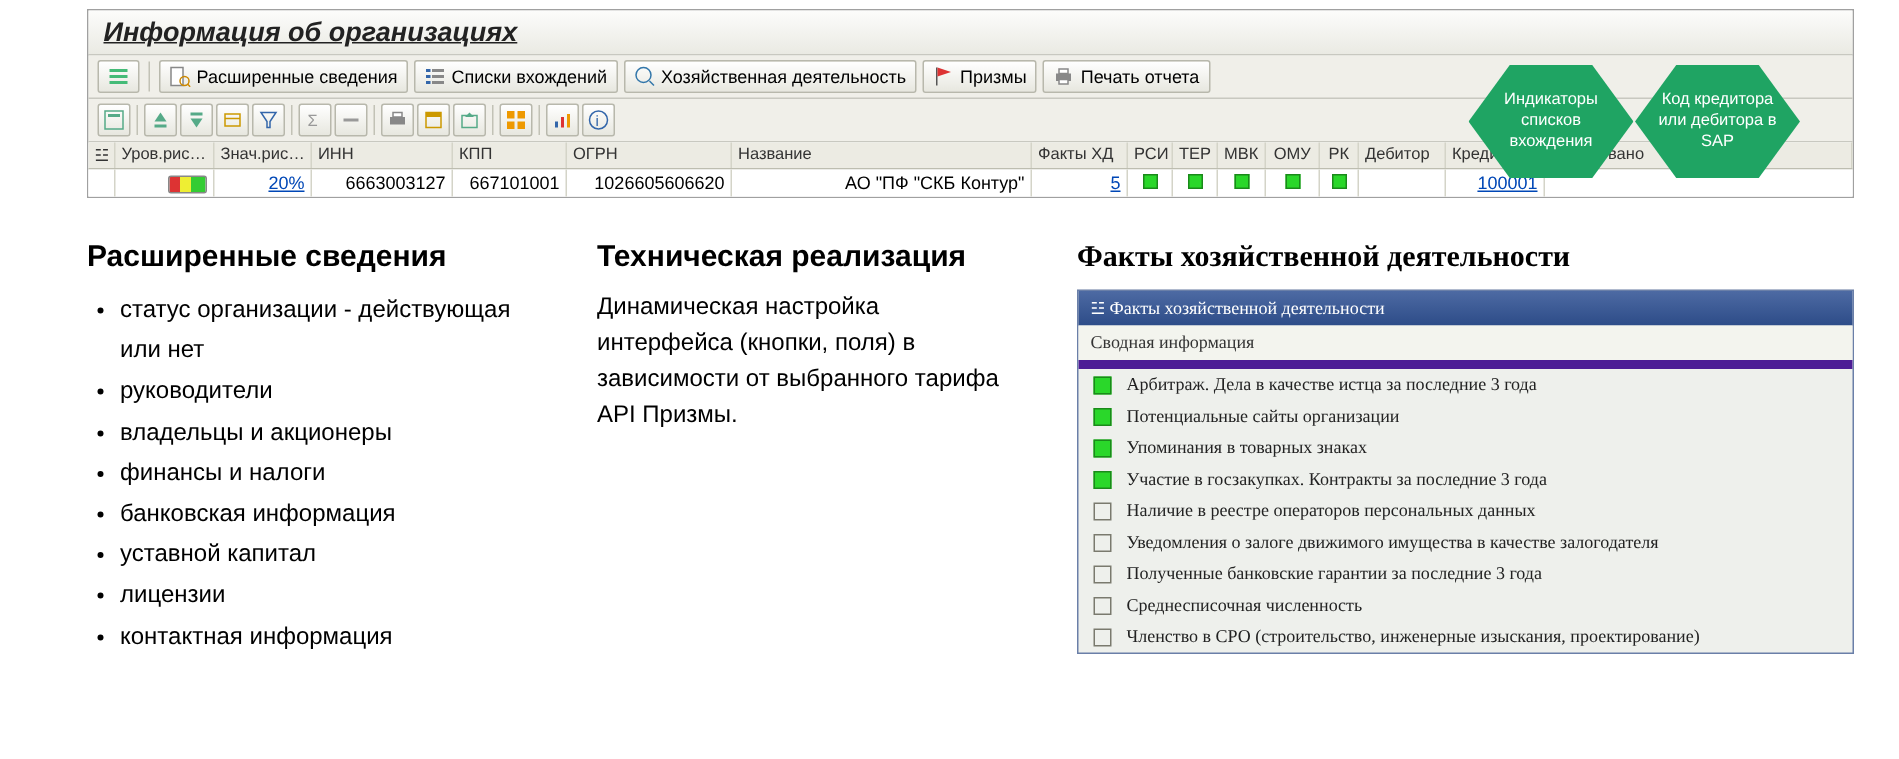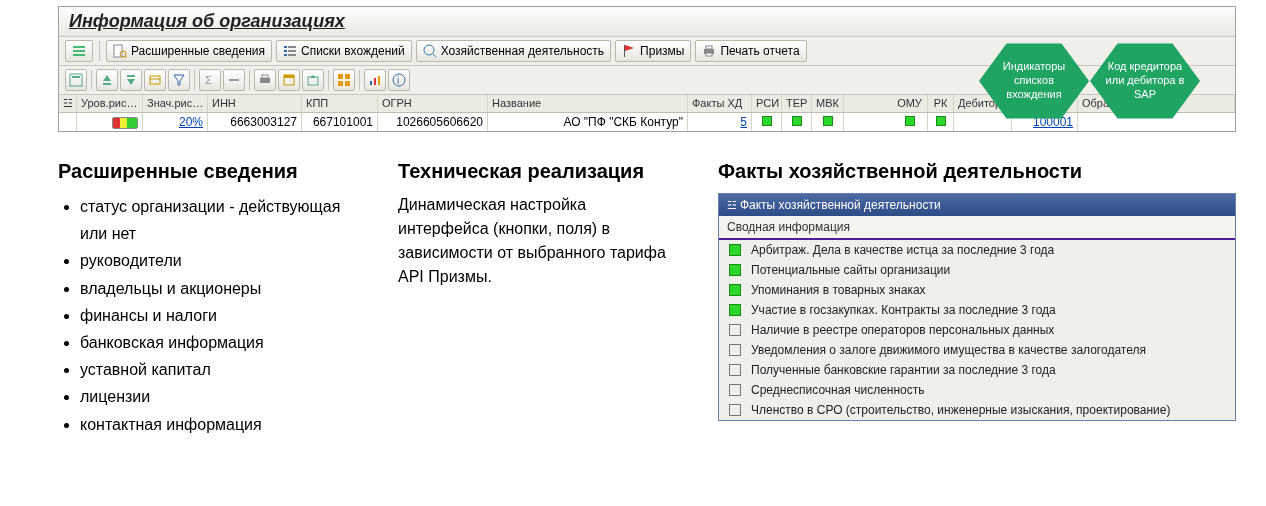--- a/index.html
+++ b/index.html
@@ -79,21 +79,21 @@
   .c1{width:66px}
   .c2{width:65px}
   .c3{width:94px}
   .c4{width:76px}
   .c5{width:110px}
   .c6{width:200px}
   .c7{width:64px}
   .c8{width:30px;text-align:center;}
   .c9{width:30px;text-align:center;}
   .c10{width:32px;text-align:center;}
-  .c11{width:36px;text-align:center;margin-left:48px;}
+  .c11{width:36px;text-align:center;}
   .c12{width:26px;text-align:center;}
   .c13{width:58px}
   .c14{width:66px}
   .c15{flex:1}
 
   
   .hex{
     position:absolute;
     top:34px;
     width:110px;
@@ -112,39 +112,39 @@
 
   
   .cols{
     display:flex;
     gap:40px;
     margin:28px 30px 0 58px;
     align-items:flex-start;
   }
   .col1{width:300px;}
   .col2{width:280px;}
-  .col3{flex:1;}
+  .col3{flex:1;font-family:Liberation Serif, serif;}
   .h3{font-size:20px;font-weight:bold;margin:0 0 10px;}
   .col1 ul{margin:0;padding-left:22px;font-size:16px;line-height:1.7;}
   .col2 p{font-size:16px;line-height:1.5;margin:0;}
 
   
   .fpanel{border:1px solid #6a7fa8;background:#eef0ec;}
   .fpanel-title{
     background:linear-gradient(#4d6aa3,#2d4c88);
     color:#fff;
     padding:4px 8px;
     font-size:12px;
   }
   .fpanel-title::before{
     content:"☳ ";
     font-size:11px;
   }
   .fpanel-sub{
-    padding:4px 8px;font-size:12px;color:#333;border-bottom:2px solid #4c1d95;background:#f3f4ee;
+    padding:4px 8px;font-size:12px;color:#333;border-bottom:6px solid #4c1d95;background:#f3f4ee;
   }
   .frow{
     display:flex;align-items:center;gap:10px;padding:3px 10px;font-size:12px;color:#222;
   }
   .frow .box{width:12px;height:12px;display:inline-block;border:1px solid #7a7a6e;background:transparent;}
   .frow .box.on{background:#2ad72a;border-color:#1a8a1a;}
 
   
   svg{display:block}
 </style>

